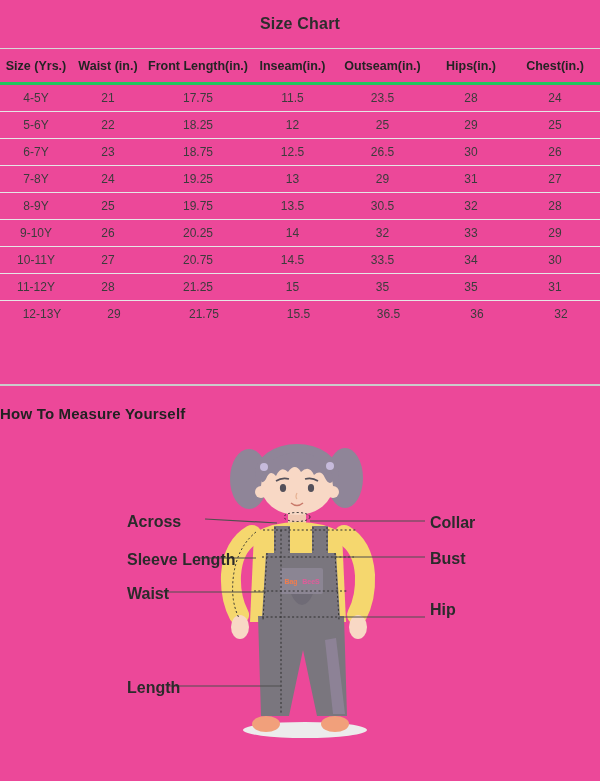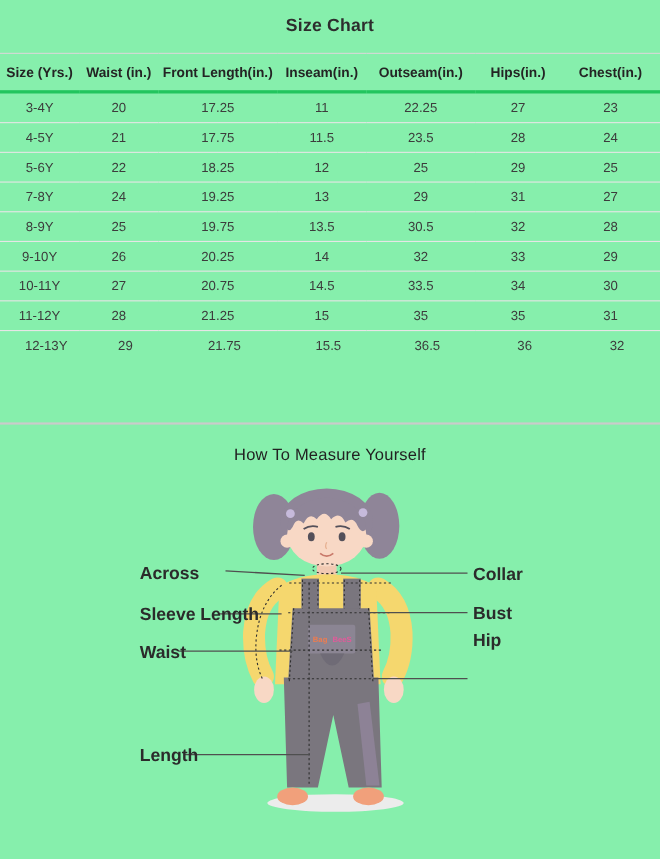--- a/index.html
+++ b/index.html
@@ -1,48 +1,48 @@
 <!DOCTYPE html>
 <html style="--hair: #8f8598; --hair-tie: #c6badb; --skin: #f8d8c5; --skin-shade: #f1c9b2; --shirt: #f5d76e; --overalls: #7a767e; --overalls-light: #8b8593; --pants-shade: #8d8296; --feet: #f1a07b; --shadow: #ececec; --logo-word1-color: #ef7c4f; --logo-word2-color: #e05b9a;"><head>
 <meta charset="utf-8">
 <style>
   html,body { margin:0; padding:0; background:#ffffff; }
   body { font-family:"Liberation Sans", sans-serif; }
-  .page { position:relative; width:600px; height:781px; background:#86efac; overflow:hidden; }
+  .page { position:relative; width:600px; height:781px; background:#ec4899; overflow:hidden; }
 
   
   .chart-title { position:absolute; top:15px; left:0; width:600px; text-align:center;
                  font-size:16px; font-weight:bold; color:#2d2d2d; letter-spacing:.2px; }
   table.size-table { position:absolute; top:48px; left:0; width:600px; border-collapse:collapse; table-layout:fixed; }
   table.size-table th { border-top:1px solid #d8d8d8; border-bottom:3px solid #22c55e;
                         height:33px; font-size:12.5px; font-weight:bold; color:#242424;
                         text-align:center; padding:0; }
   table.size-table td { height:26px; font-size:12px; color:#3c3c3c; text-align:center;
                         border-bottom:1px solid #e6e6e6; padding:0; }
   table.size-table tr:last-child td { border-bottom:none;padding-left:12px; }
   th:nth-child(1){width:12%} th:nth-child(2){width:12%} th:nth-child(3){width:18%}
   th:nth-child(4){width:13.5%} th:nth-child(5){width:16.5%} th:nth-child(6){width:13%}
   th:nth-child(7){width:15%}
 
   .section-divider { position:absolute; top:384px; left:0; width:600px; height:0;
                      border-top:2px solid #cbcbcb; }
 
   
-  .measure-title { position:absolute; top:405px; left:0; width:600px; text-align:center;
-                   font-size:15px; font-weight:normal; color:#222; letter-spacing:.2px; }
+  .measure-title { position:absolute; top:405px; left:0; width:600px; 
+                   font-size:15px; font-weight:bold; color:#222; letter-spacing:.2px; }
   .figure-svg { position:absolute; top:436px; left:0; }
 
   .measure-label { position:absolute; font-size:16px; font-weight:bold; color:#2b2b2b; white-space:nowrap; }
   .lbl-across       { left:127px; top:513px; }
   .lbl-sleeve-length{ left:127px; top:551px; }
   .lbl-waist        { left:127px; top:585px; }
   .lbl-length       { left:127px; top:679px; }
   .lbl-collar       { left:430px; top:514px; }
   .lbl-bust         { left:430px; top:550px; }
-  .lbl-hip          { left:430px; top:574px; }
+  .lbl-hip          { left:430px; top:601px; }
 
   
   .f-hair   { fill:var(--hair); }
   .f-tie    { fill:var(--hair-tie); }
   .f-skin   { fill:var(--skin); }
   .f-skin2  { fill:var(--skin-shade); }
   .f-shirt  { fill:var(--shirt); }
   .s-shirt  { stroke:var(--shirt); }
   .f-over   { fill:var(--overalls); }
   .f-over2  { fill:var(--overalls-light); }
@@ -67,45 +67,45 @@
           <th>Waist (in.)</th>
           <th>Front Length(in.)</th>
           <th>Inseam(in.)</th>
           <th>Outseam(in.)</th>
           <th>Hips(in.)</th>
           <th>Chest(in.)</th>
         </tr>
     </thead>
     <tbody>
         <tr>
-          <td>3-4Y</td>
-          <td>20</td>
-          <td>17.25</td>
-          <td>11</td>
-          <td>22.25</td>
-          <td>27</td>
-          <td>23</td>
-        </tr>
-        <tr>
           <td>4-5Y</td>
           <td>21</td>
           <td>17.75</td>
           <td>11.5</td>
           <td>23.5</td>
           <td>28</td>
           <td>24</td>
         </tr>
         <tr>
           <td>5-6Y</td>
           <td>22</td>
           <td>18.25</td>
           <td>12</td>
           <td>25</td>
           <td>29</td>
           <td>25</td>
+        </tr>
+        <tr>
+          <td>6-7Y</td>
+          <td>23</td>
+          <td>18.75</td>
+          <td>12.5</td>
+          <td>26.5</td>
+          <td>30</td>
+          <td>26</td>
         </tr>
         <tr>
           <td>7-8Y</td>
           <td>24</td>
           <td>19.25</td>
           <td>13</td>
           <td>29</td>
           <td>31</td>
           <td>27</td>
         </tr>

